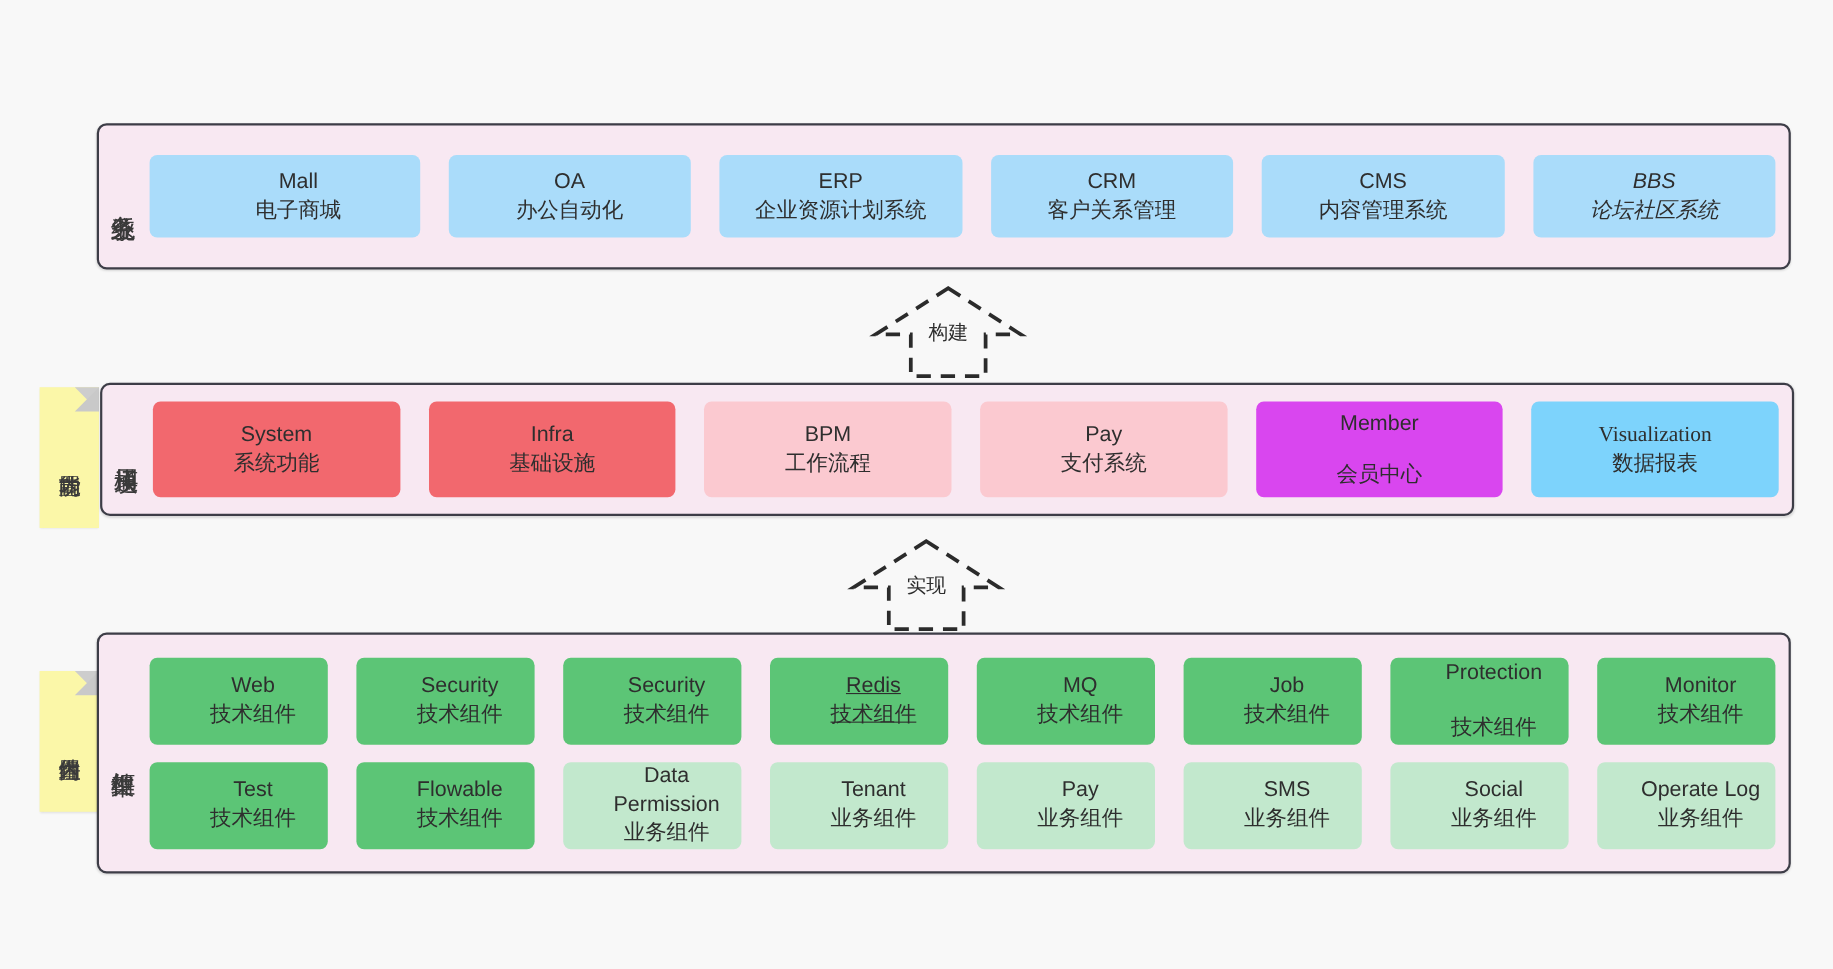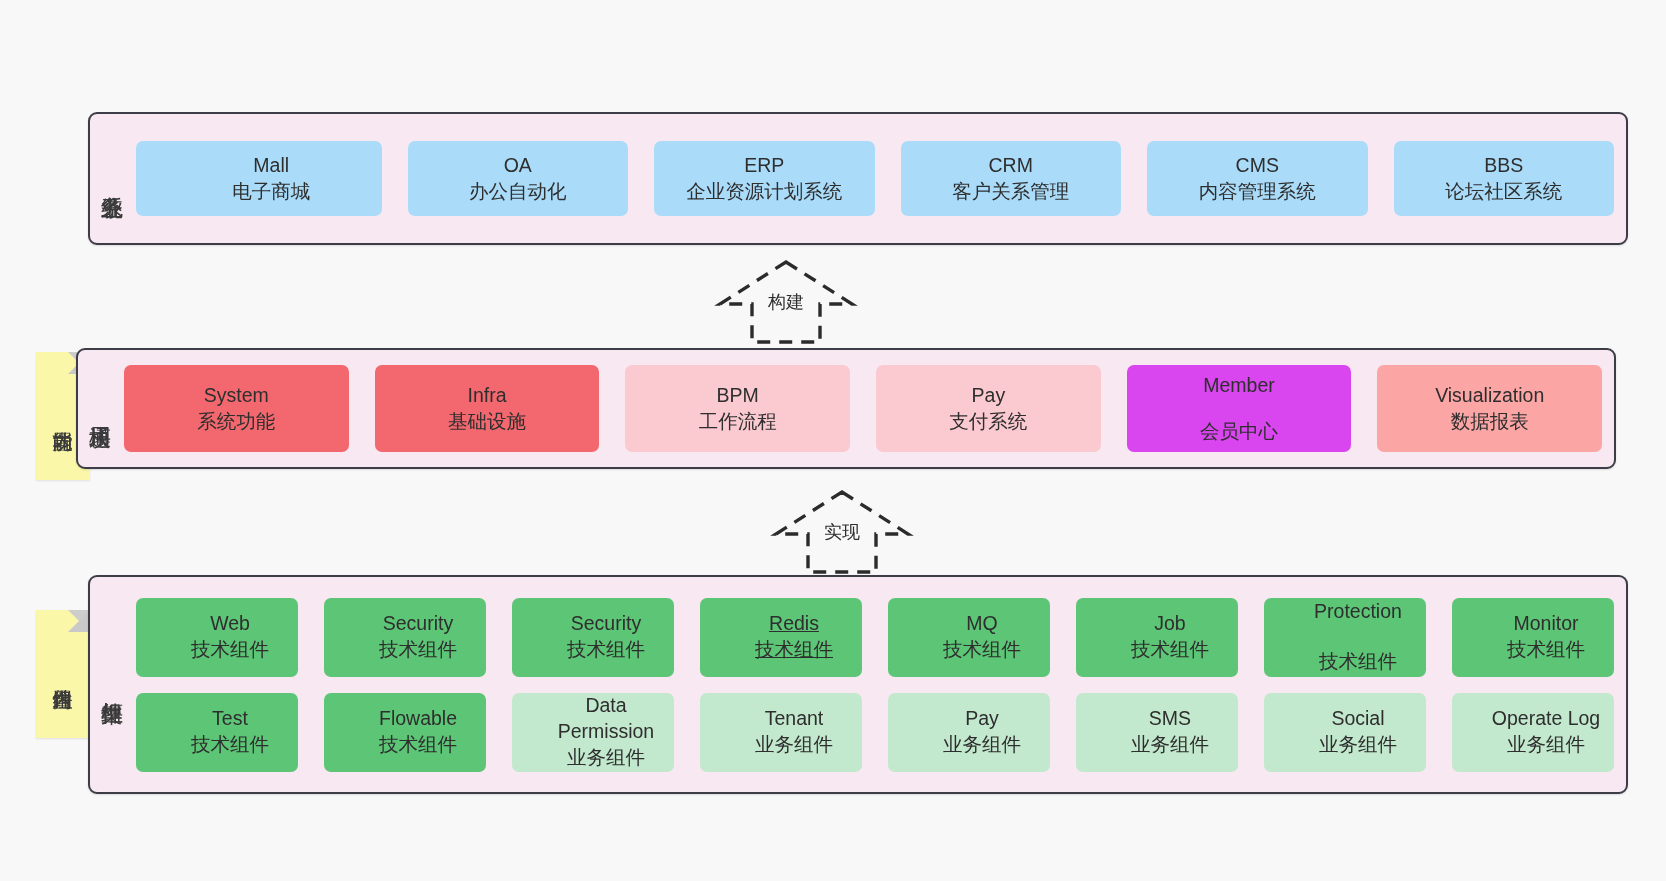--- a/index.html
+++ b/index.html
@@ -66,21 +66,21 @@
     padding:4px 6px;
     box-sizing:border-box;
     min-width:0;
   }
   .cell .ln{display:block;white-space:nowrap;}
   .cell.wrap .ln{white-space:normal;}
 
   
   #layer-business{left:88px;top:112px;width:1540px;height:133px;}
   #layer-business .cell{height:75px;}
-  #layer-common{left:76px;top:348px;width:1540px;height:121px;}
+  #layer-common{left:91px;top:348px;width:1540px;height:121px;}
   #layer-common .cell{height:87px;}
   #layer-framework{left:88px;top:575px;width:1540px;height:219px;}
   #layer-framework .cell{height:79px;padding-left:32px;}
 
   
   .sticky{
     position:absolute;
     width:54px;
     background:#fbf7a8;
     display:flex;
@@ -115,21 +115,21 @@
   .arrow{position:absolute;}
   .arrow svg{display:block;overflow:visible;}
   .arrow .alabel{
     position:absolute;
     font-size:18px;
     color:#2e2e2e;
     white-space:nowrap;
     left:50%;
     transform:translateX(-50%);
   }
-  #arrow-build{left:716px;top:258px;width:140px;height:88px;}
+  #arrow-build{left:792px;top:258px;width:140px;height:88px;}
   #arrow-build .alabel{top:32px;}
   #arrow-impl{left:772px;top:488px;width:140px;height:88px;}
   #arrow-impl .alabel{top:32px;}
 </style>
 </head>
 <body style="background: rgb(248, 248, 248);">
 
 <div class="canvas">
 
   <div class="layer" id="layer-business">
@@ -149,21 +149,21 @@
           <span class="ln">企业资源计划系统</span>
         </div>
         <div class="cell" style="background: rgb(170, 220, 250);">
           <span class="ln">CRM</span>
           <span class="ln">客户关系管理</span>
         </div>
         <div class="cell" style="background: rgb(170, 220, 250);">
           <span class="ln">CMS</span>
           <span class="ln">内容管理系统</span>
         </div>
-        <div class="cell" style="background: rgb(170, 220, 250);">
+        <div class="cell" style="background: rgb(170, 220, 250); font-style: italic;">
           <span class="ln">BBS</span>
           <span class="ln">论坛社区系统</span>
         </div>
       </div>
     </div>
   </div>
 
   <div class="arrow" id="arrow-build">
     <svg width="140" height="88" viewBox="0 0 140 88" aria-hidden="true">
       <path d="M70 4 L136 46 L104 46 L104 84 L36 84 L36 46 L4 46 Z" fill="none" stroke="#2b2b2b" stroke-width="3.4" stroke-dasharray="13 9" stroke-linejoin="miter"></path>
@@ -192,21 +192,21 @@
           <span class="ln">工作流程</span>
         </div>
         <div class="cell" style="background: rgb(251, 201, 208);">
           <span class="ln">Pay</span>
           <span class="ln">支付系统</span>
         </div>
         <div class="cell" style="background: #d946ef; gap: 20px;">
           <span class="ln">Member</span>
           <span class="ln">会员中心</span>
         </div>
-        <div class="cell" style="background: #fca5a5;">
+        <div class="cell" style="background: #7dd3fc; font-family: Liberation Serif, serif;">
           <span class="ln">Visualization</span>
           <span class="ln">数据报表</span>
         </div>
       </div>
     </div>
   </div>
 
   <div class="arrow" id="arrow-impl">
     <svg width="140" height="88" viewBox="0 0 140 88" aria-hidden="true">
       <path d="M70 4 L136 46 L104 46 L104 84 L36 84 L36 46 L4 46 Z" fill="none" stroke="#2b2b2b" stroke-width="3.4" stroke-dasharray="13 9" stroke-linejoin="miter"></path>

